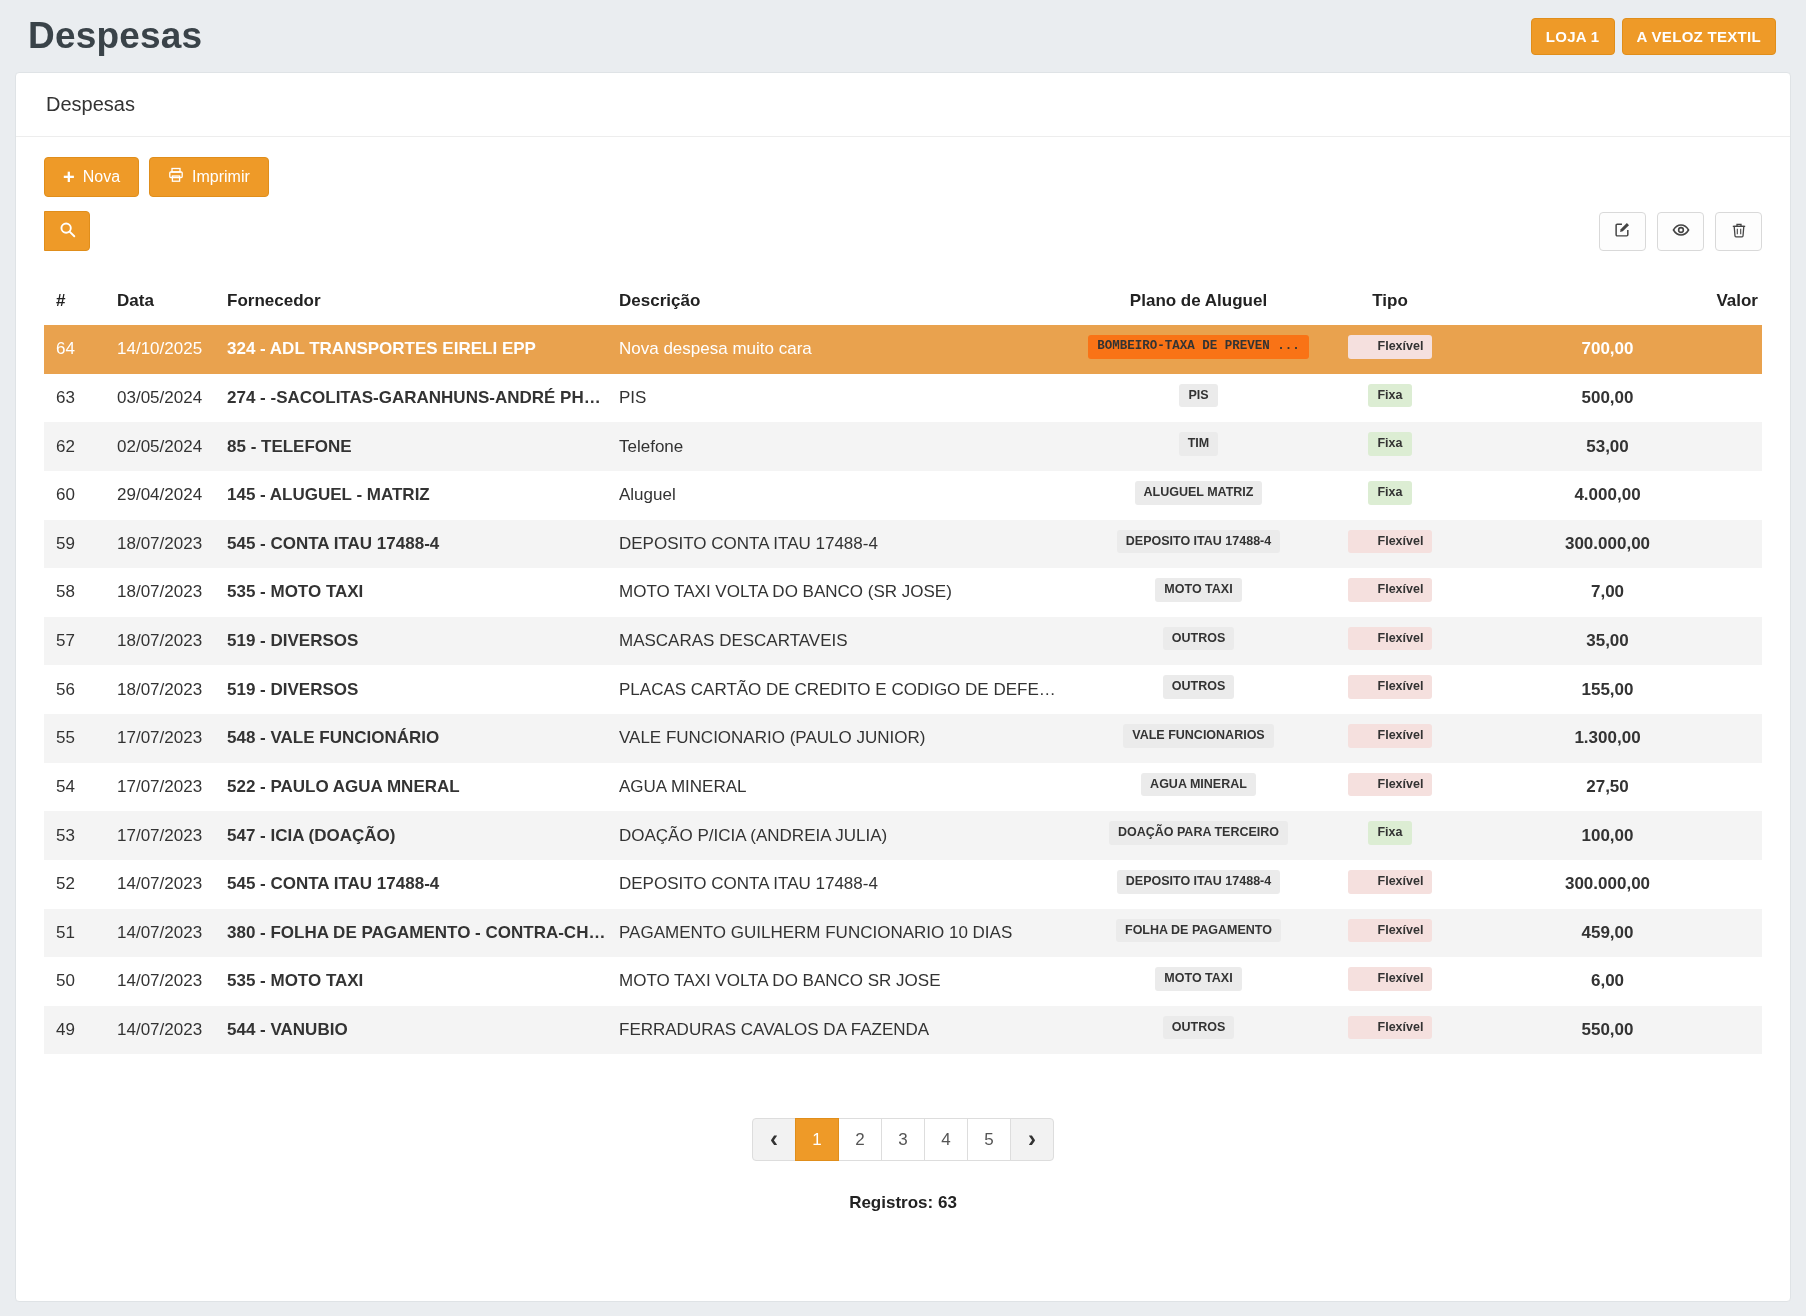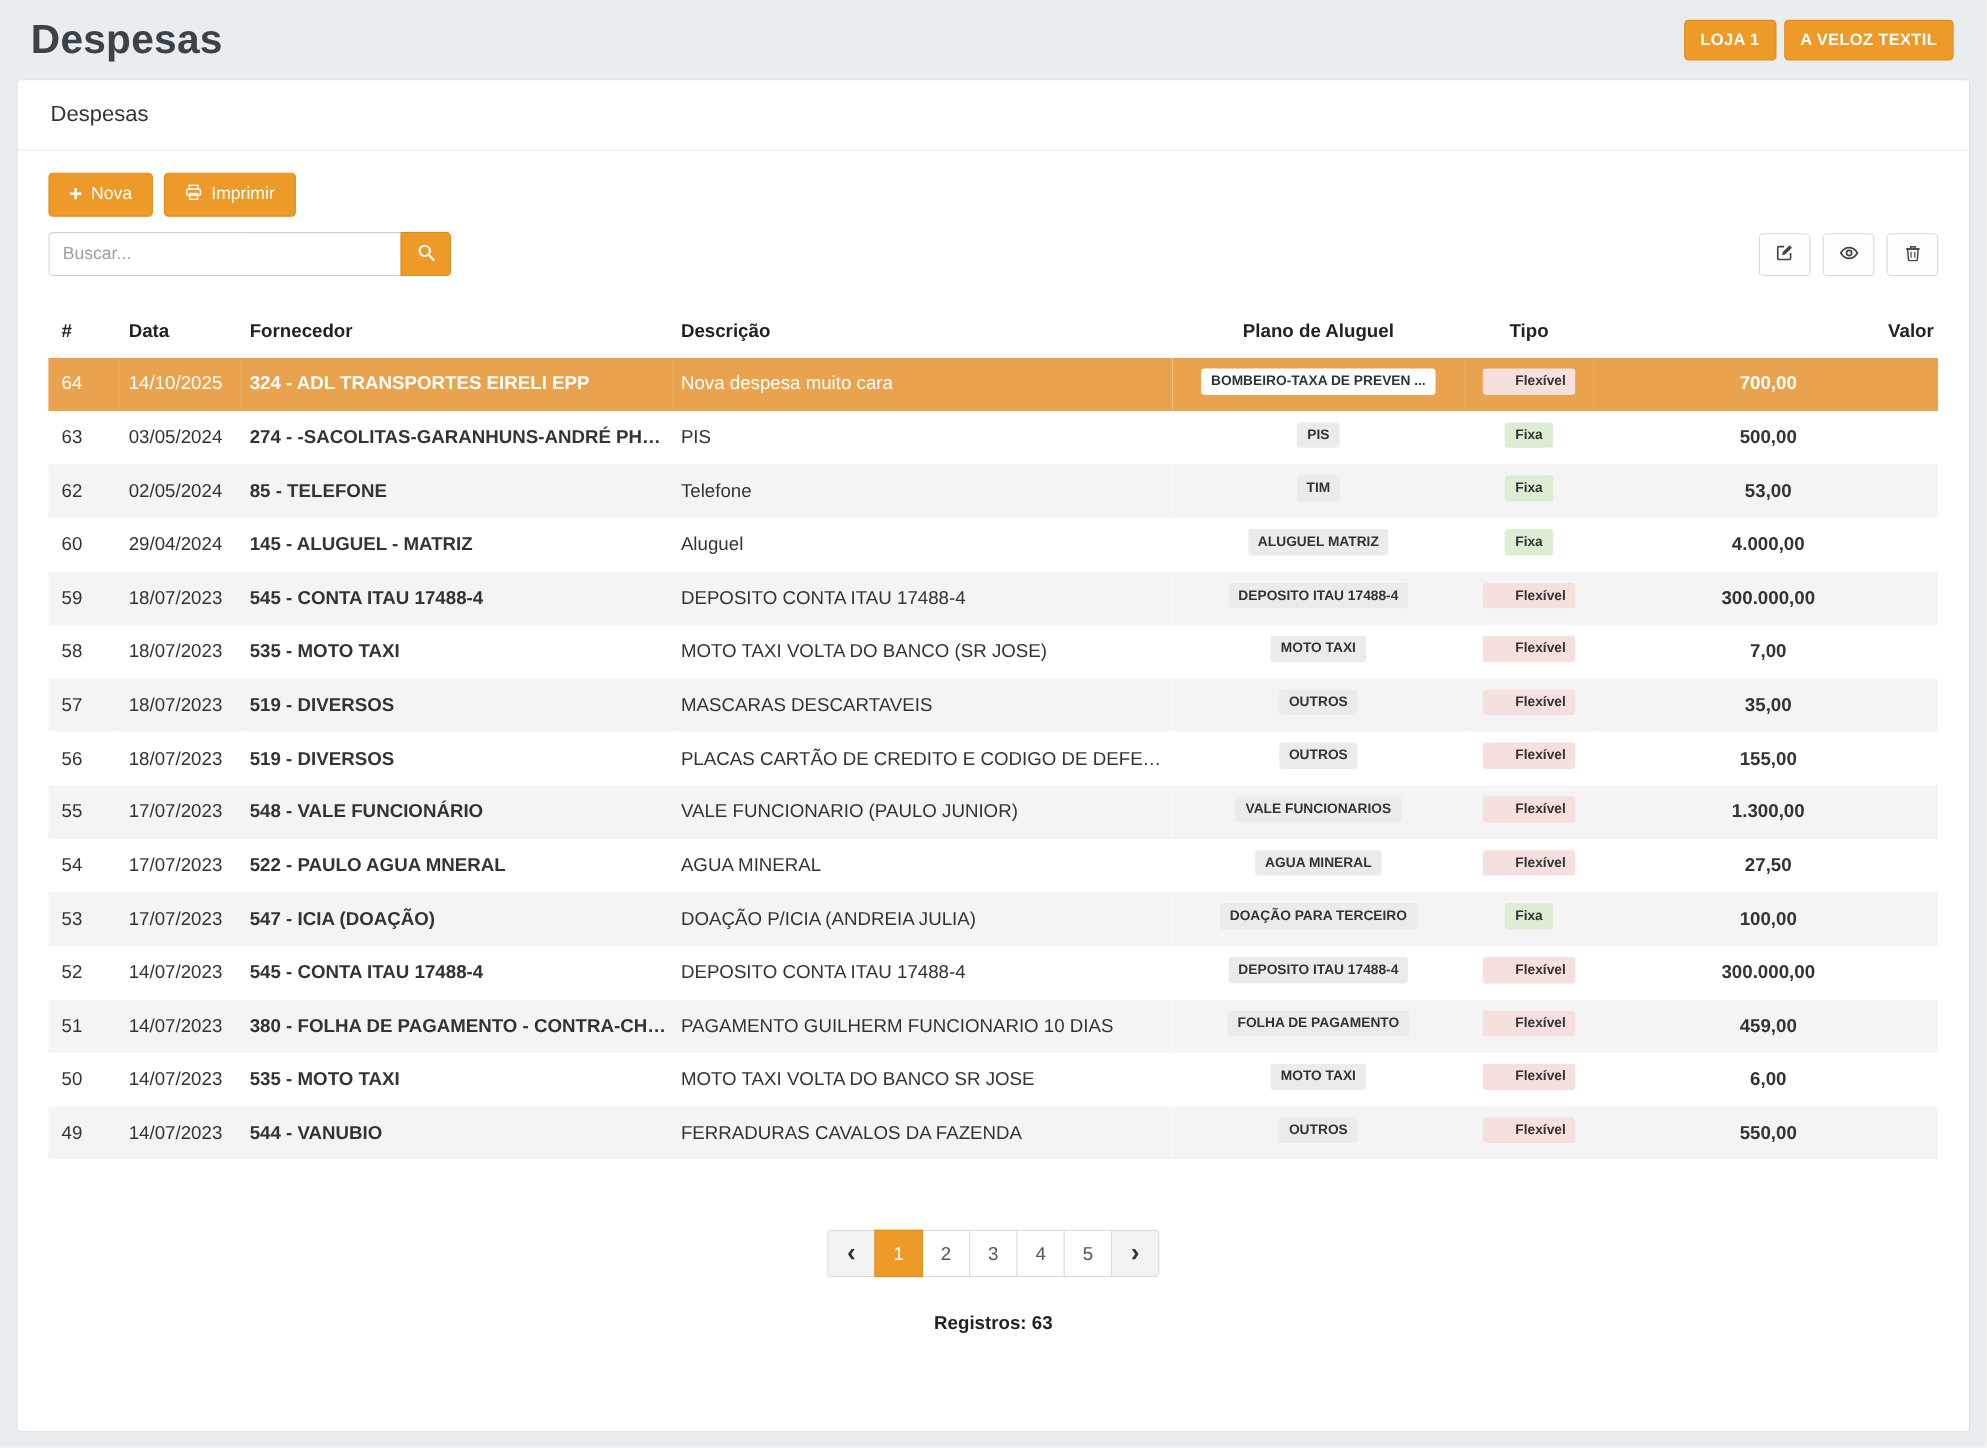--- a/index.html
+++ b/index.html
@@ -154,21 +154,21 @@
   tbody tr:nth-child(odd){background:#f4f4f4;}
   td:nth-child(1){padding-left:12px;}
   th:nth-child(1){padding-left:12px;}
   td:nth-child(3){font-weight:bold;margin-top:24px;}
   td:nth-child(5){text-align:center;}
   td:nth-child(6){text-align:center;}
   td:nth-child(7){text-align:center;font-weight:bold;padding-right:4px;}
   th:nth-child(7){padding-right:4px;}
   tr.selected{background:var(--selected-row) !important;}
   tr.selected td{color:#fff;}
-  tr.selected .plano-badge{background:#ffffff;color:#333;}
+  tr.selected .plano-badge{background:#f97316;color:#333;font-family:Liberation Mono, monospace;}
   .badge{
     display:inline-block;
     max-width:100%;
     padding:4px 9px;
     font-size:12.5px;
     font-weight:bold;
     border-radius:3px;
     background:var(--badge-gray);
     color:#333;
     white-space:nowrap;
@@ -235,21 +235,20 @@
             <rect x="1.8" y="5" width="12.4" height="5.5" rx="1" fill="none" stroke="#fff" stroke-width="1.3"></rect>
             <rect x="4.4" y="9" width="7.2" height="5.2" fill="none" stroke="#fff" stroke-width="1.3"></rect>
           </svg>
         </span>
         <span>Imprimir</span>
       </button>
     </div>
 
     <div class="search-row">
       <div class="input-group">
-        <input class="search-input" type="text" placeholder="Buscar..." style="">
         <button class="search-btn">
           <span>
             <svg width="17" height="17" viewBox="0 0 16 16">
               <circle cx="6.7" cy="6.7" r="4.4" fill="none" stroke="#fff" stroke-width="1.8"></circle>
               <line x1="10.2" y1="10.2" x2="14.4" y2="14.4" stroke="#fff" stroke-width="1.8" stroke-linecap="round"></line>
             </svg>
           </span>
         </button>
       </div>
       <div class="action-icons">

